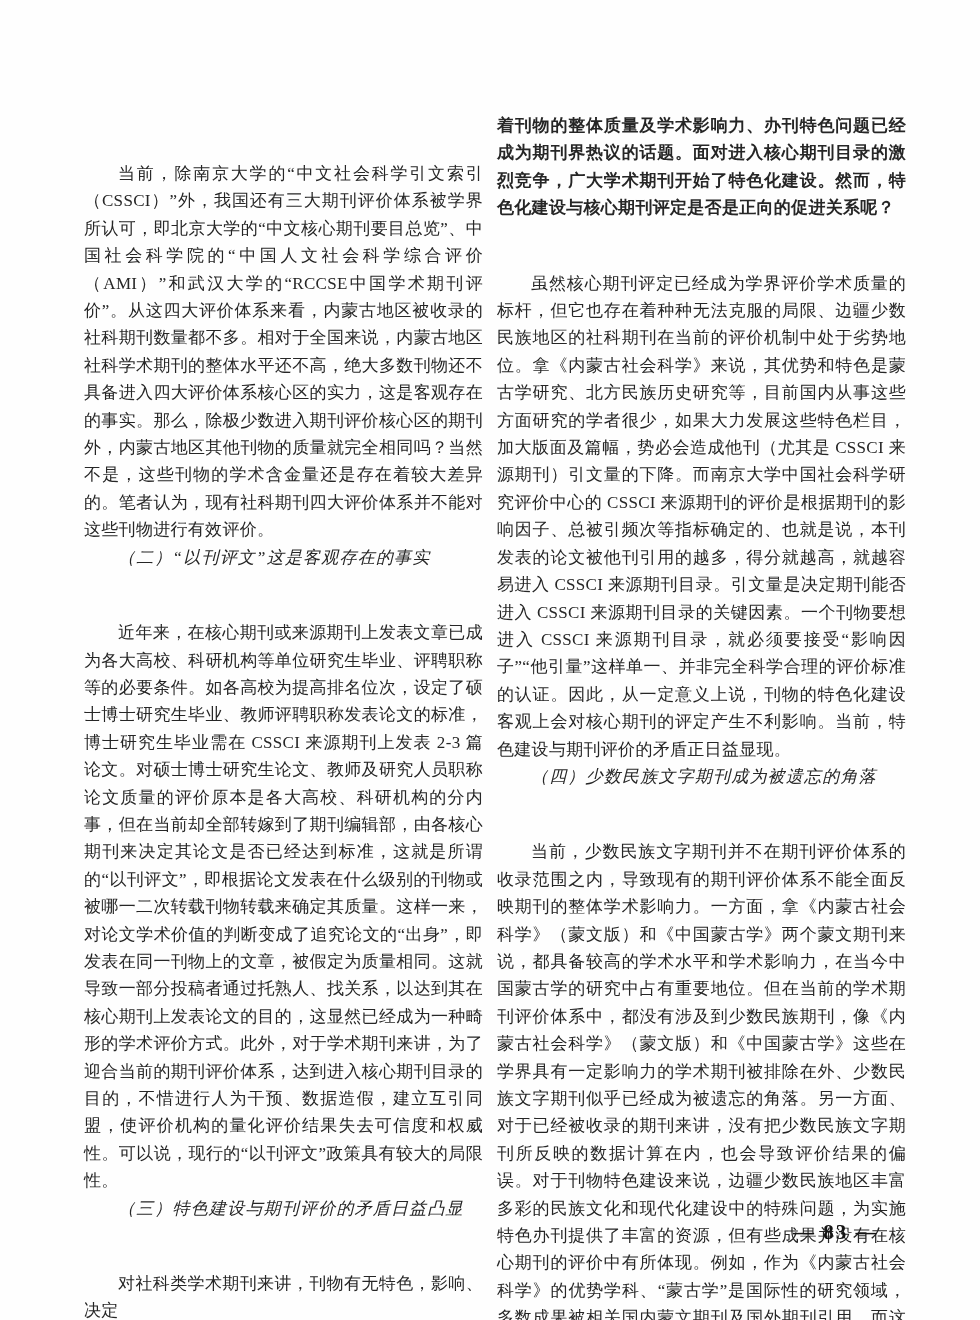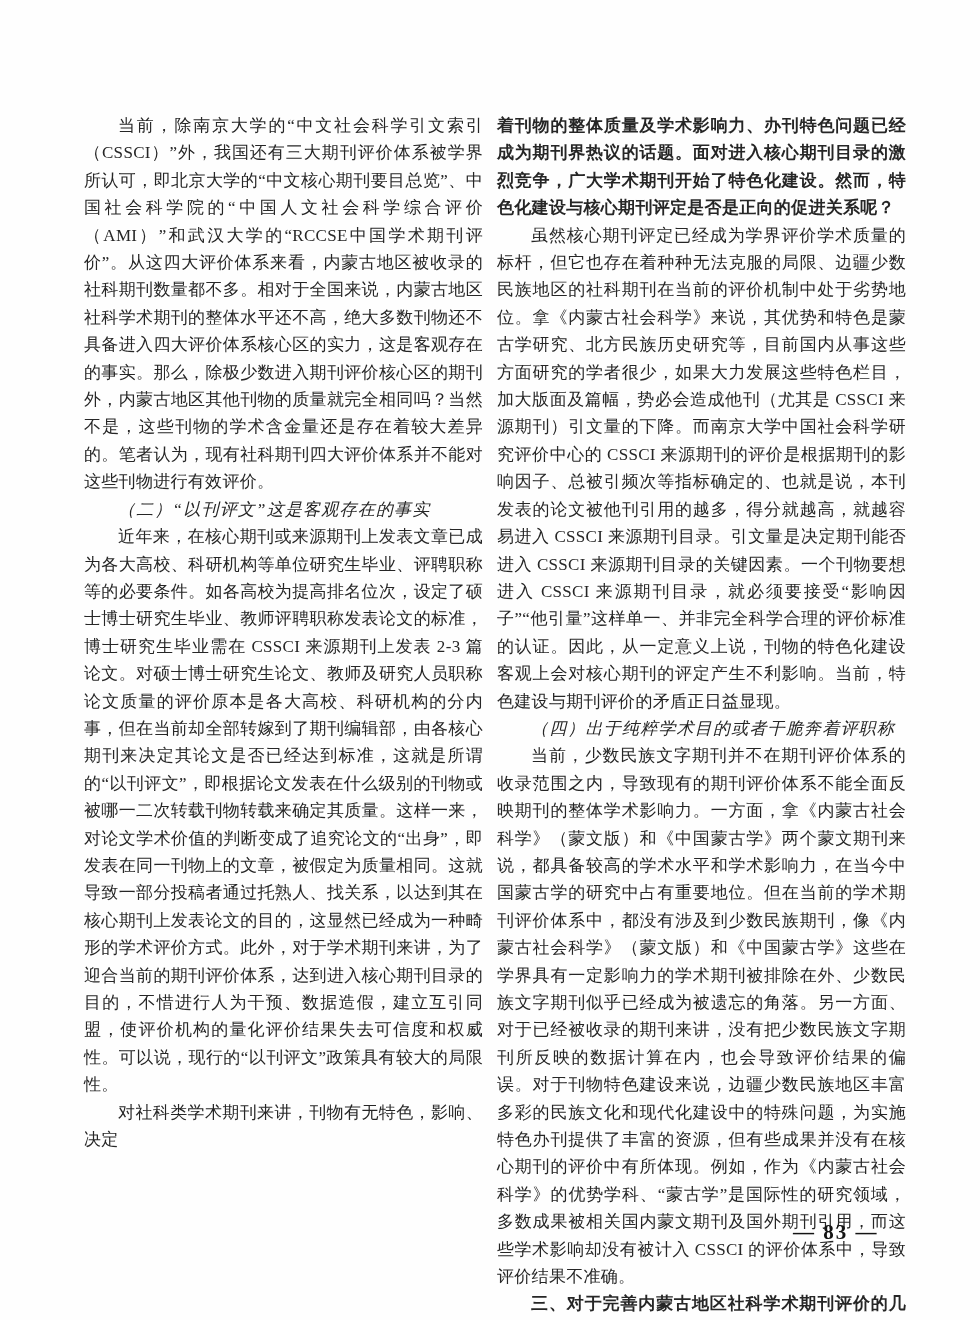--- a/index.html
+++ b/index.html
@@ -24,21 +24,21 @@
     top: 112px;
     font-size: 17px;
     line-height: 27.4px;
     text-align: justify;
     text-justify: inter-ideograph;
     letter-spacing: 0.3px;
   }
   .col-left  { left: 84px;  width: 399px; }
   .col-right { left: 497px; width: 409px; }
   p { margin: 0; padding: 0; }
-  .p-indent { text-indent: 2em; }
+  .p-indent { text-indent: 2em; margin-top: 48px; }
   .p-cont   { text-indent: 0; font-weight: bold; }
   .h-kai {
     font-style: italic;
     text-indent: 2em;
     letter-spacing: 1.2px;
   }
   .h-bold {
     font-weight: bold;
     text-indent: 2em;
   }
@@ -56,26 +56,27 @@
 </style>
 </head>
 <body>
 
 <div class="page">
 
   <div class="col col-left">
     <p class="p-indent">当前，除南京大学的“中文社会科学引文索引（CSSCI）”外，我国还有三大期刊评价体系被学界所认可，即北京大学的“中文核心期刊要目总览”、中国社会科学院的“中国人文社会科学综合评价（AMI）”和武汉大学的“RCCSE中国学术期刊评价”。从这四大评价体系来看，内蒙古地区被收录的社科期刊数量都不多。相对于全国来说，内蒙古地区社科学术期刊的整体水平还不高，绝大多数刊物还不具备进入四大评价体系核心区的实力，这是客观存在的事实。那么，除极少数进入期刊评价核心区的期刊外，内蒙古地区其他刊物的质量就完全相同吗？当然不是，这些刊物的学术含金量还是存在着较大差异的。笔者认为，现有社科期刊四大评价体系并不能对这些刊物进行有效评价。</p>
     <p class="h-kai">（二）“以刊评文”这是客观存在的事实</p>
     <p class="p-indent">近年来，在核心期刊或来源期刊上发表文章已成为各大高校、科研机构等单位研究生毕业、评聘职称等的必要条件。如各高校为提高排名位次，设定了硕士博士研究生毕业、教师评聘职称发表论文的标准，博士研究生毕业需在 CSSCI 来源期刊上发表 2-3 篇论文。对硕士博士研究生论文、教师及研究人员职称论文质量的评价原本是各大高校、科研机构的分内事，但在当前却全部转嫁到了期刊编辑部，由各核心期刊来决定其论文是否已经达到标准，这就是所谓的“以刊评文”，即根据论文发表在什么级别的刊物或被哪一二次转载刊物转载来确定其质量。这样一来，对论文学术价值的判断变成了追究论文的“出身”，即发表在同一刊物上的文章，被假定为质量相同。这就导致一部分投稿者通过托熟人、找关系，以达到其在核心期刊上发表论文的目的，这显然已经成为一种畸形的学术评价方式。此外，对于学术期刊来讲，为了迎合当前的期刊评价体系，达到进入核心期刊目录的目的，不惜进行人为干预、数据造假，建立互引同盟，使评价机构的量化评价结果失去可信度和权威性。可以说，现行的“以刊评文”政策具有较大的局限性。</p>
+    <p class="h-kai">（三）特色建设与期刊评价的矛盾日益凸显</p>
     <p class="p-indent">对社科类学术期刊来讲，刊物有无特色，影响、决定</p>
   </div>
 
   <div class="col col-right">
     <p class="p-cont">着刊物的整体质量及学术影响力、办刊特色问题已经成为期刊界热议的话题。面对进入核心期刊目录的激烈竞争，广大学术期刊开始了特色化建设。然而，特色化建设与核心期刊评定是否是正向的促进关系呢？</p>
     <p class="p-indent">虽然核心期刊评定已经成为学界评价学术质量的标杆，但它也存在着种种无法克服的局限、边疆少数民族地区的社科期刊在当前的评价机制中处于劣势地位。拿《内蒙古社会科学》来说，其优势和特色是蒙古学研究、北方民族历史研究等，目前国内从事这些方面研究的学者很少，如果大力发展这些特色栏目，加大版面及篇幅，势必会造成他刊（尤其是 CSSCI 来源期刊）引文量的下降。而南京大学中国社会科学研究评价中心的 CSSCI 来源期刊的评价是根据期刊的影响因子、总被引频次等指标确定的、也就是说，本刊发表的论文被他刊引用的越多，得分就越高，就越容易进入 CSSCI 来源期刊目录。引文量是决定期刊能否进入 CSSCI 来源期刊目录的关键因素。一个刊物要想进入 CSSCI 来源期刊目录，就必须要接受“影响因子”“他引量”这样单一、并非完全科学合理的评价标准的认证。因此，从一定意义上说，刊物的特色化建设客观上会对核心期刊的评定产生不利影响。当前，特色建设与期刊评价的矛盾正日益显现。</p>
-    <p class="h-kai">（四）出于纯粹学术目的或者干脆奔着评职称</p>
+    <p class="h-kai">（四）少数民族文字期刊成为被遗忘的角落</p>
     <p class="p-indent">当前，少数民族文字期刊并不在期刊评价体系的收录范围之内，导致现有的期刊评价体系不能全面反映期刊的整体学术影响力。一方面，拿《内蒙古社会科学》（蒙文版）和《中国蒙古学》两个蒙文期刊来说，都具备较高的学术水平和学术影响力，在当今中国蒙古学的研究中占有重要地位。但在当前的学术期刊评价体系中，都没有涉及到少数民族期刊，像《内蒙古社会科学》（蒙文版）和《中国蒙古学》这些在学界具有一定影响力的学术期刊被排除在外、少数民族文字期刊似乎已经成为被遗忘的角落。另一方面、对于已经被收录的期刊来讲，没有把少数民族文字期刊所反映的数据计算在内，也会导致评价结果的偏误。对于刊物特色建设来说，边疆少数民族地区丰富多彩的民族文化和现代化建设中的特殊问题，为实施特色办刊提供了丰富的资源，但有些成果并没有在核心期刊的评价中有所体现。例如，作为《内蒙古社会科学》的优势学科、“蒙古学”是国际性的研究领域，多数成果被相关国内蒙文期刊及国外期刊引用，而这些学术影响却没有被计入 CSSCI 的评价体系中，导致评价结果不准确。</p>
     <p class="h-bold">三、对于完善内蒙古地区社科学术期刊评价的几点</p>
   </div>
 
   <div class="page-number">— 83 —</div>
 
 </div>
 
 </body></html>

